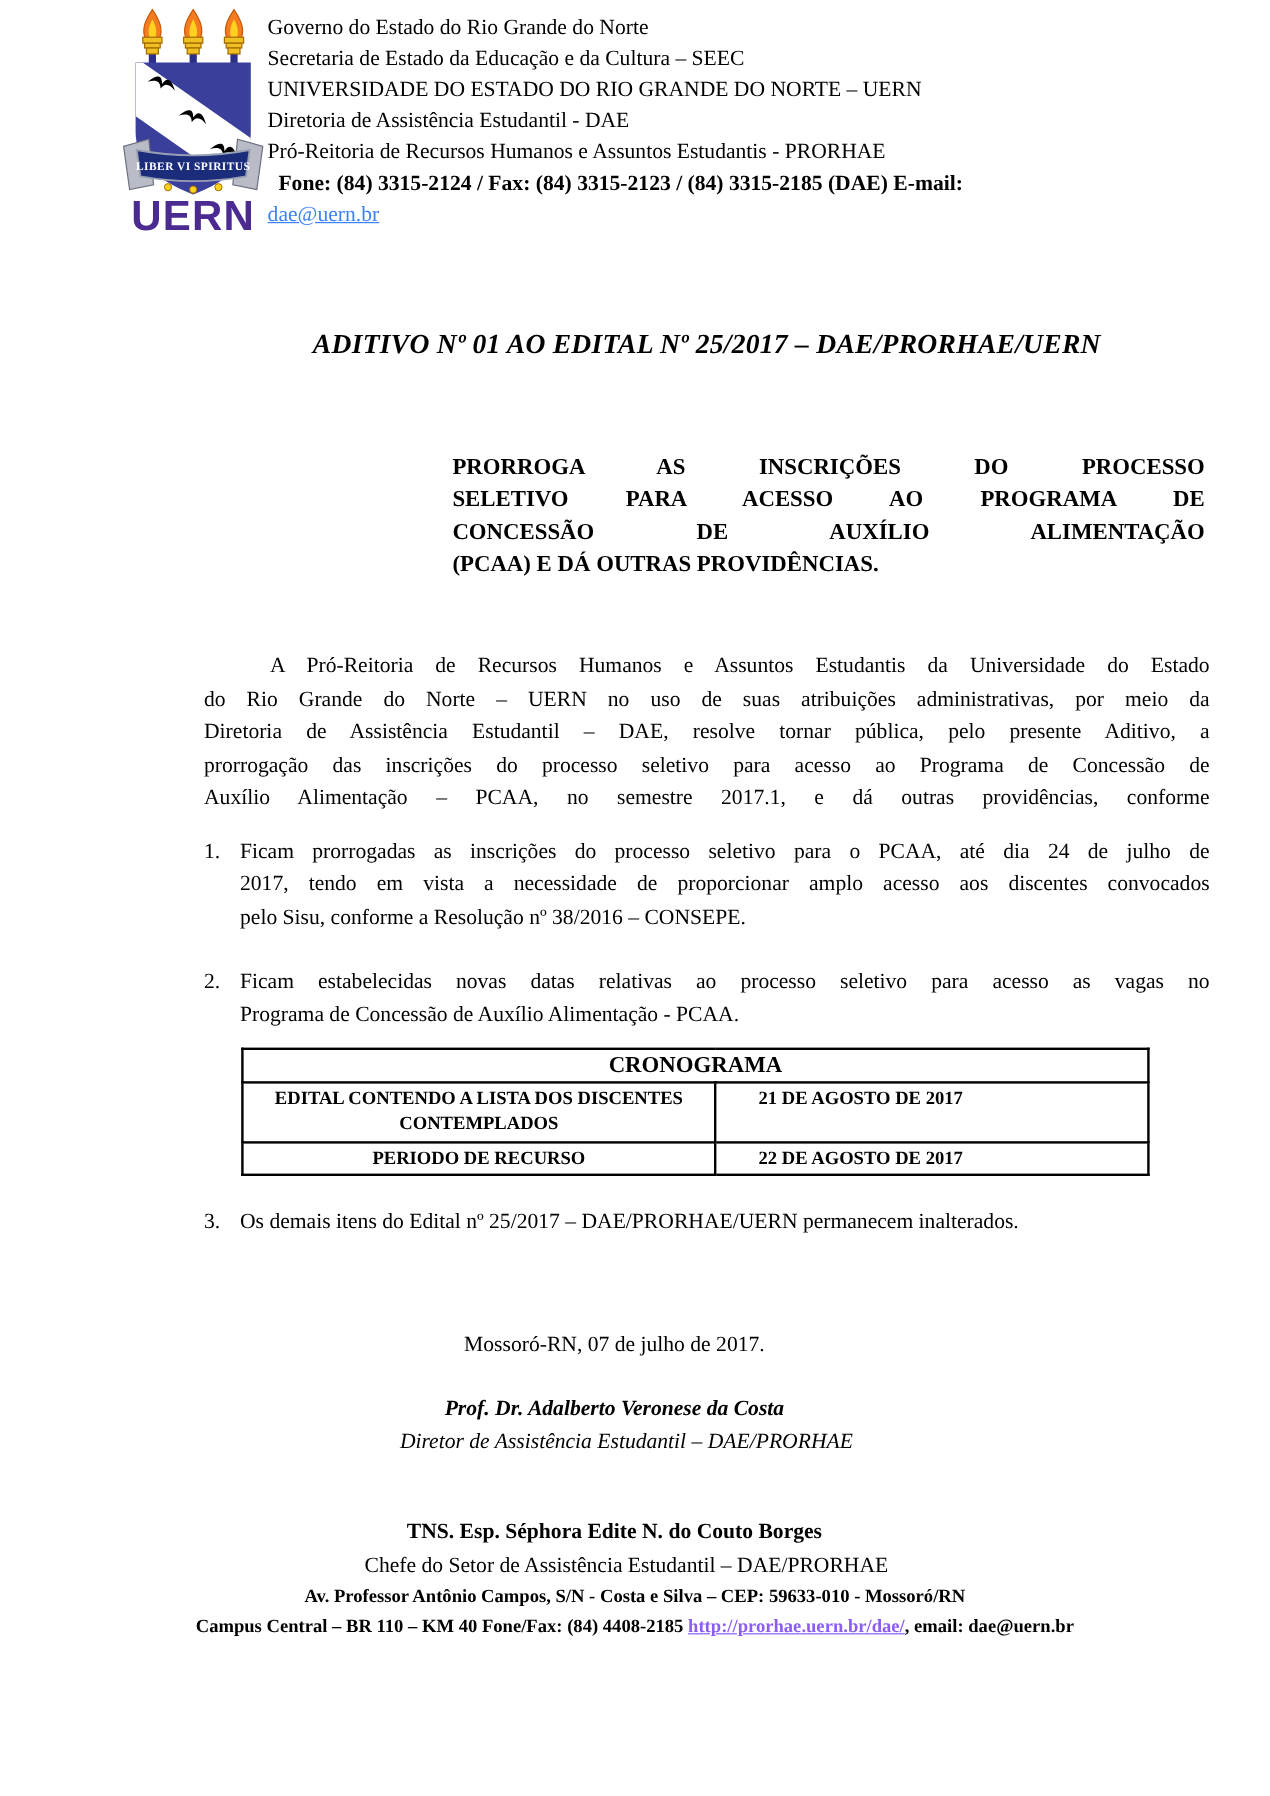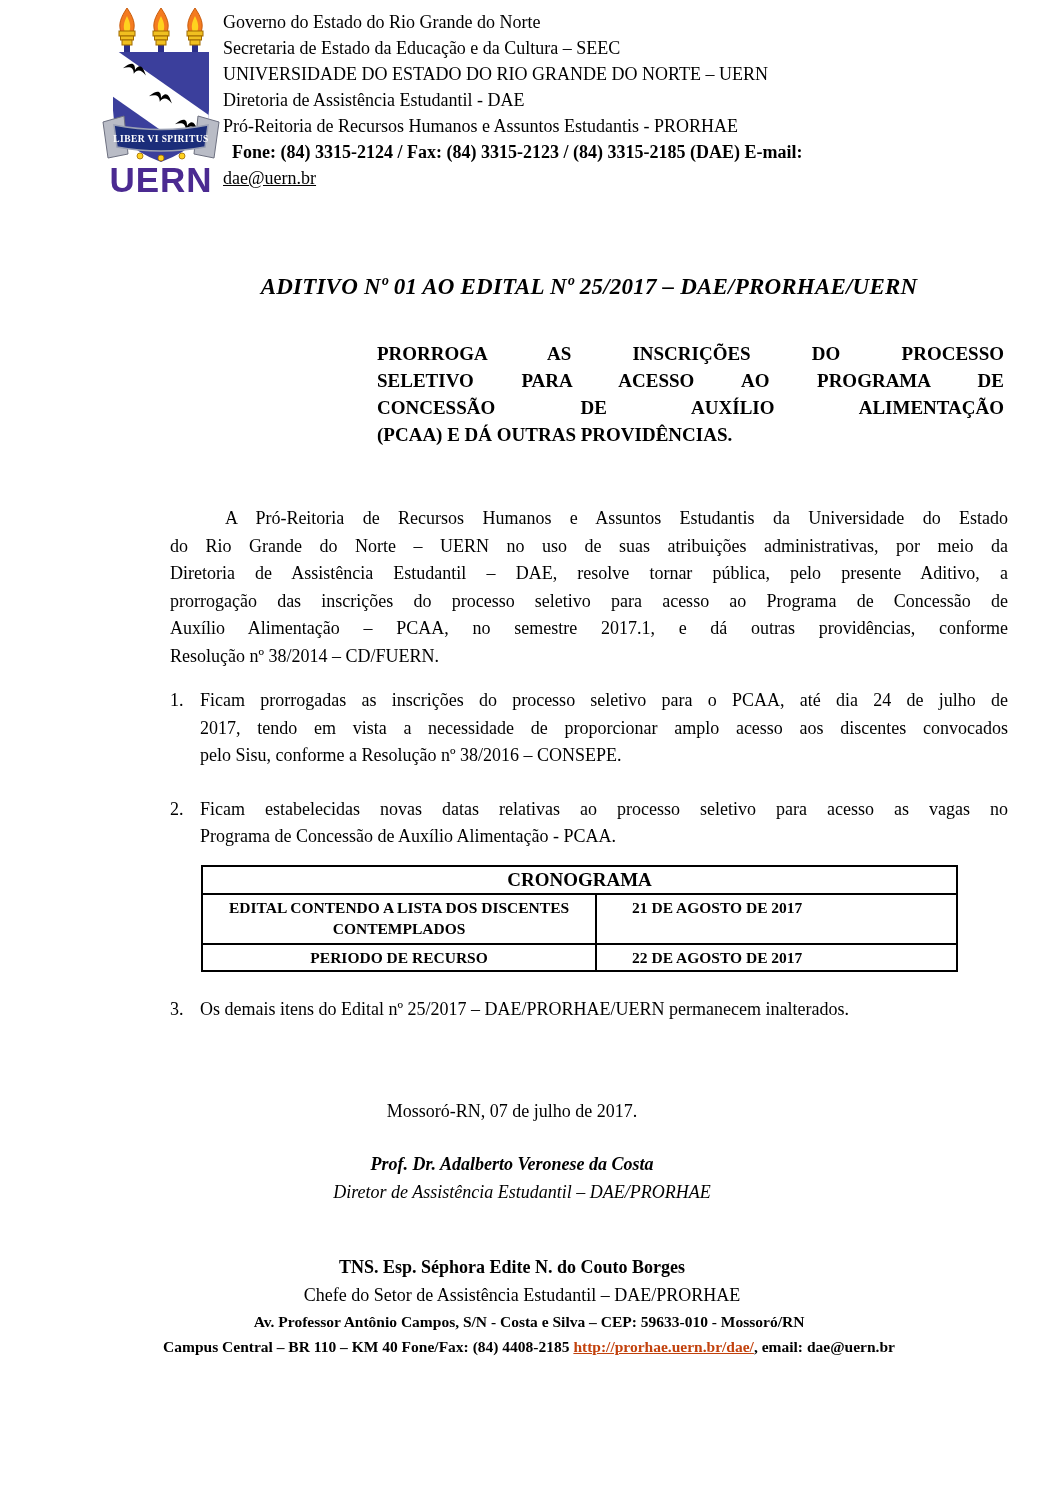--- a/index.html
+++ b/index.html
@@ -7,27 +7,27 @@
     width:1058px; height:1497px; background:#ffffff; color:#000;
     font-family:"Liberation Serif", serif; overflow:hidden; position:relative;
   }
 
   
   .letterhead { display:flex; padding:6px 0 0 102px; }
   .logo-svg { width:118px; height:188px; flex:0 0 auto; }
   .lh-text { margin-left:3px; padding-top:3px; font-size:18px; line-height:26px; white-space:nowrap; }
   .lh-bold { font-weight:normal; }
   .lh-fone { font-weight:bold; padding-left:9px; }
-  .lh-email { color:#000000; text-decoration:underline; cursor:pointer; display:inline-block; }
+  .lh-email { color:#3b82f6; text-decoration:underline; cursor:pointer; display:inline-block; }
 
   
   .content { margin-left:170px; width:838px; }
   .doc-title { margin-top:80px; font-size:23px; font-weight:bold; text-align:center; letter-spacing:0.2px;font-style:italic; }
 
-  .subtitle { margin-top:40px; margin-left:207px; width:627px; font-weight:bold; font-size:19px; line-height:27px; }
+  .subtitle { margin-top:76px; margin-left:207px; width:627px; font-weight:bold; font-size:19px; line-height:27px; }
   .jline { text-align:justify; text-align-last:justify; }
   .jline-last { text-align:left; text-align-last:left; }
 
   .para { margin-top:57px; font-size:18px; line-height:27.5px; }
   .first-indent { padding-left:55px; }
 
   .list-item { position:relative; padding-left:30px; font-size:18px; line-height:27.5px; }
   .item-num { position:absolute; left:0; top:0; }
   .li-1 { margin-top:17px; }
   .li-2 { margin-top:26px; }
@@ -45,21 +45,21 @@
   
   .center-col { width:1024px; text-align:center; }
   .date-line { margin-top:78px; font-size:18px; }
   .sig-block-1 { margin-top:28px;font-style:italic; }
   .sig-block-2 { margin-top:47px; }
   .sig-name { font-weight:bold; font-size:18px; line-height:28px; }
   .sig-role { font-size:18px; line-height:28px;padding-left:20px; }
 
   
   .doc-footer { text-align:center; font-weight:bold; font-size:15.5px; line-height:25px; }
-  .footer-link { color:#c2410c; text-decoration:underline; cursor:pointer; }
+  .footer-link { color:#8b5cf6; text-decoration:underline; cursor:pointer; }
 </style>
 </head>
 <body>
 
 <div class="page">
 
   <div class="letterhead">
 
     <svg class="logo-svg" viewBox="0 0 118 188" aria-hidden="true">
 
@@ -138,21 +138,20 @@
       <div class="jline">CONCESSÃO DE AUXÍLIO ALIMENTAÇÃO</div>
       <div class="jline-last">(PCAA) E DÁ OUTRAS PROVIDÊNCIAS.</div>
     </div>
 
     <div class="para">
       <div class="jline first-indent">A Pró-Reitoria de Recursos Humanos e Assuntos Estudantis da Universidade do Estado</div>
       <div class="jline">do Rio Grande do Norte – UERN no uso de suas atribuições administrativas, por meio da</div>
       <div class="jline">Diretoria de Assistência Estudantil – DAE, resolve tornar pública, pelo presente Aditivo, a</div>
       <div class="jline">prorrogação das inscrições do processo seletivo para acesso ao Programa de Concessão de</div>
       <div class="jline">Auxílio Alimentação – PCAA, no semestre 2017.1, e dá outras providências, conforme</div>
-      <div class="jline-last">Resolução nº 38/2014 – CD/FUERN.</div>
     </div>
 
     <div class="list-item li-1">
       <span class="item-num">1.</span>
       <div class="jline">Ficam prorrogadas as inscrições do processo seletivo para o PCAA, até dia 24 de julho de</div>
       <div class="jline">2017, tendo em vista a necessidade de proporcionar amplo acesso aos discentes convocados</div>
       <div class="jline-last">pelo Sisu, conforme a Resolução nº 38/2016 – CONSEPE.</div>
     </div>
 
     <div class="list-item li-2">

